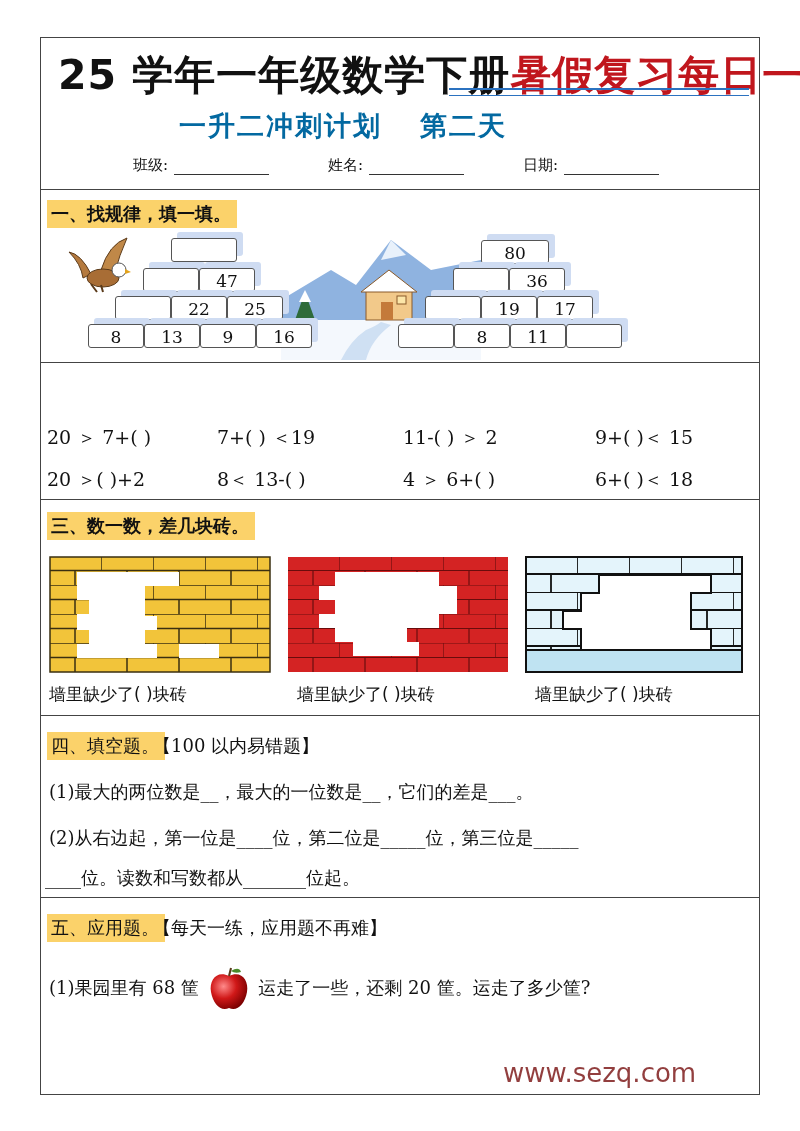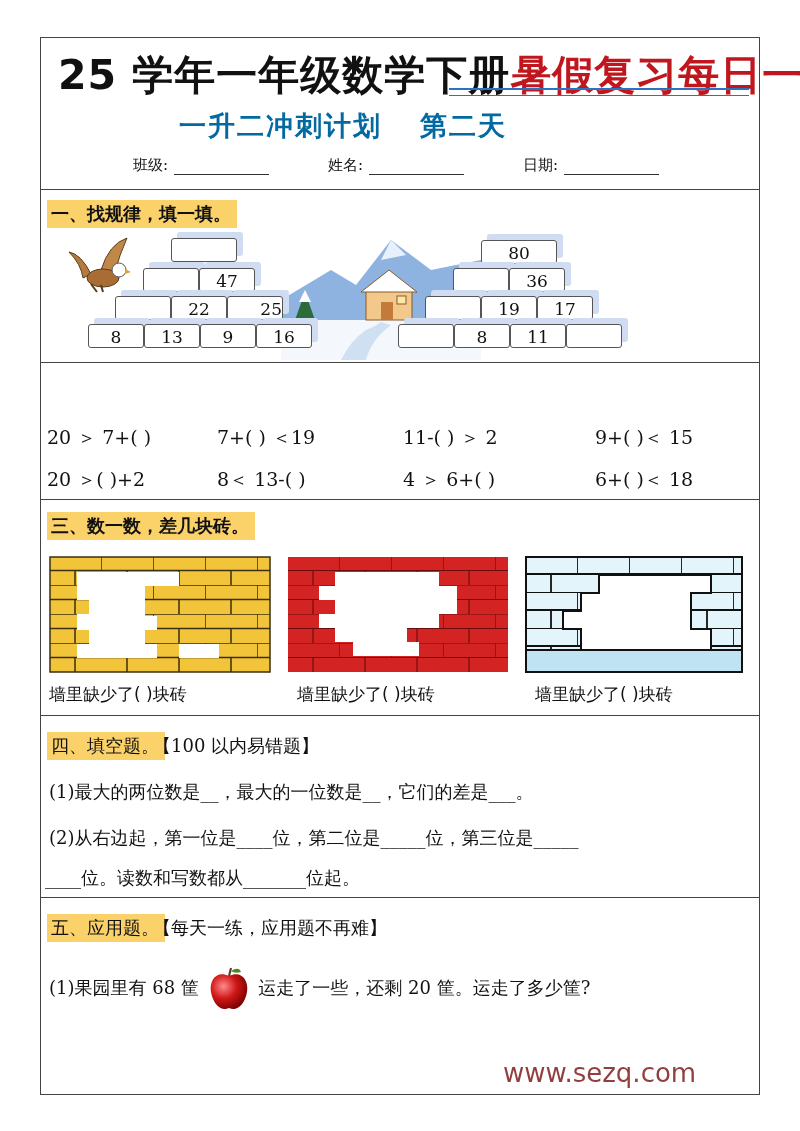--- a/index.html
+++ b/index.html
@@ -69,29 +69,29 @@
       <rect x="116" y="66" width="9" height="8" fill="#fce6a8" stroke="#8a5a2a"></rect>
       <path d="M150 90 L158 68 L166 90 Z" fill="#2e6b3a"></path>
     </svg>
 
     <div>
       <div class="brick-num shadow" style="left:130px;top:48px;width:66px;"></div>
       <div class="brick-num shadow" style="left:102px;top:78px;width:56px;"></div>
       <div class="brick-num shadow" style="left:158px;top:78px;width:56px;">47</div>
       <div class="brick-num shadow" style="left:74px;top:106px;width:56px;"></div>
       <div class="brick-num shadow" style="left:130px;top:106px;width:56px;">22</div>
-      <div class="brick-num shadow" style="left:186px;top:106px;width:56px;text-align:right;">25</div>
+      <div class="brick-num shadow" style="left:186px;top:106px;width:56px;">25</div>
       <div class="brick-num shadow" style="left:47px;top:134px;width:56px;">8</div>
       <div class="brick-num shadow" style="left:103px;top:134px;width:56px;">13</div>
       <div class="brick-num shadow" style="left:159px;top:134px;width:56px;">9</div>
       <div class="brick-num shadow" style="left:215px;top:134px;width:56px;">16</div>
     </div>
 
     <div>
-      <div class="brick-num shadow" style="left:440px;top:50px;width:76px;">80</div>
+      <div class="brick-num shadow" style="left:440px;top:50px;width:68px;">80</div>
       <div class="brick-num shadow" style="left:412px;top:78px;width:56px;"></div>
       <div class="brick-num shadow" style="left:468px;top:78px;width:56px;">36</div>
       <div class="brick-num shadow" style="left:384px;top:106px;width:56px;"></div>
       <div class="brick-num shadow" style="left:440px;top:106px;width:56px;">19</div>
       <div class="brick-num shadow" style="left:496px;top:106px;width:56px;">17</div>
       <div class="brick-num shadow" style="left:357px;top:134px;width:56px;"></div>
       <div class="brick-num shadow" style="left:413px;top:134px;width:56px;">8</div>
       <div class="brick-num shadow" style="left:469px;top:134px;width:56px;">11</div>
       <div class="brick-num shadow" style="left:525px;top:134px;width:56px;"></div>
     </div>

